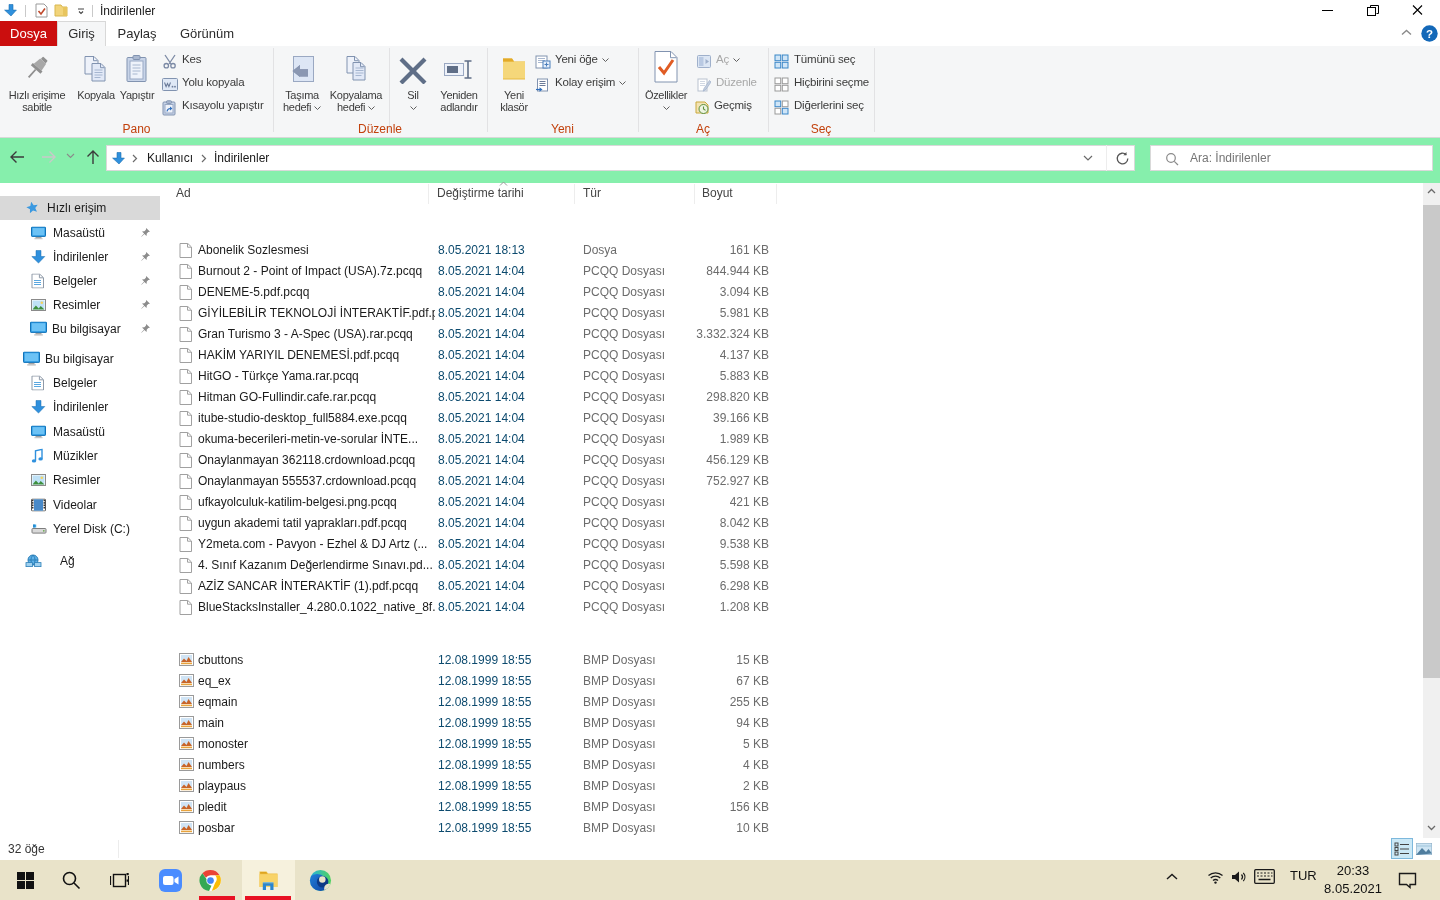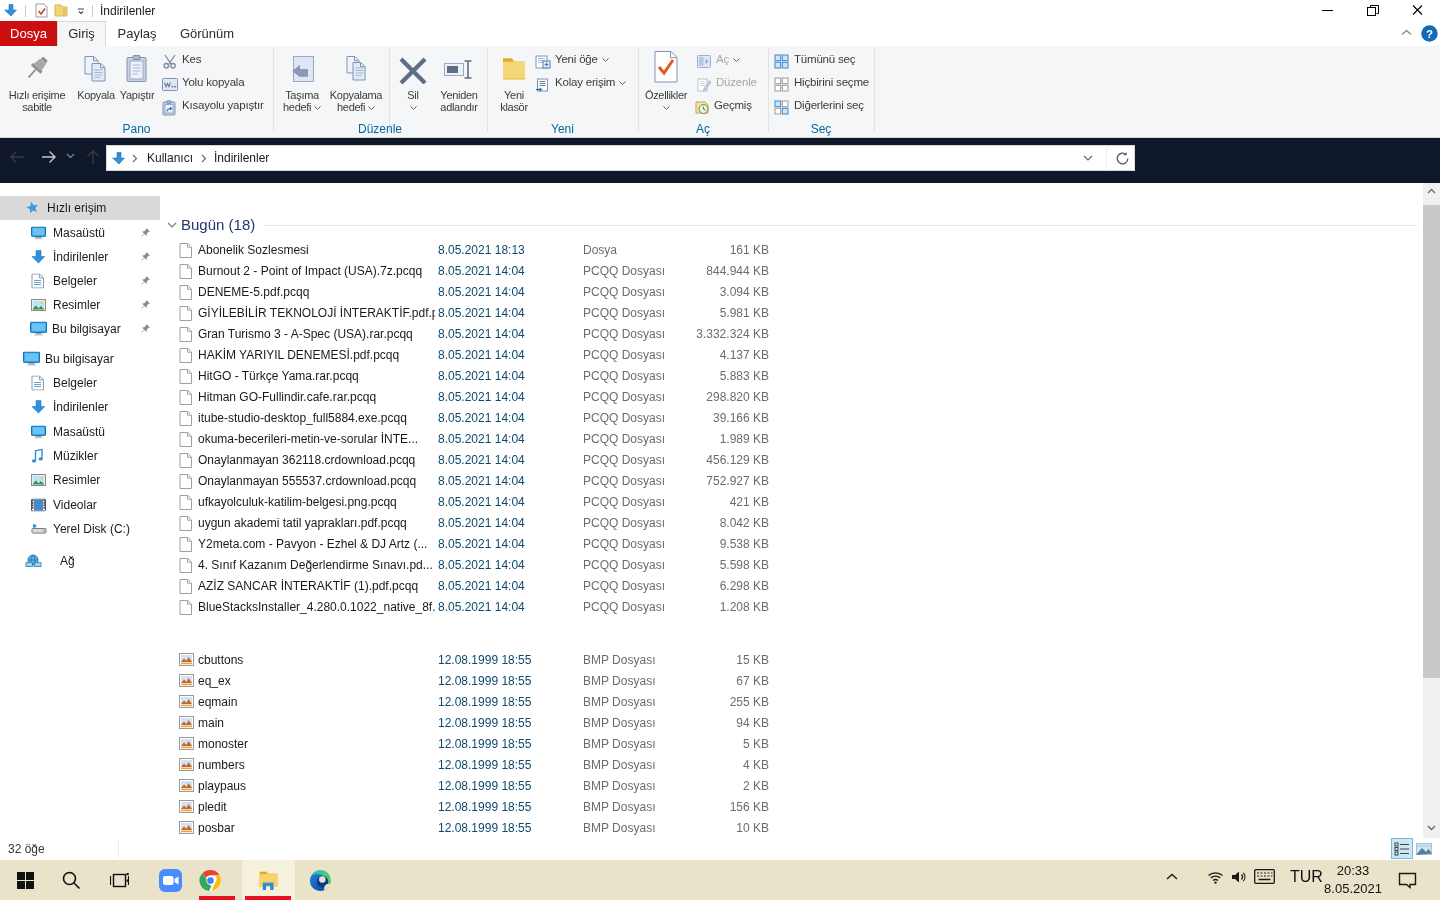--- a/index.html
+++ b/index.html
@@ -22,23 +22,23 @@
 .rbig{position:absolute;top:0;text-align:center}
 .ricon{height:38px;display:flex;align-items:flex-end;justify-content:center;padding-top:9px}
 .rlab{font-size:11px;letter-spacing:-.3px;color:#3b3b3b;line-height:12px;white-space:nowrap}
 .rlab svg,.rsm svg{display:inline-block;vertical-align:middle}
 .ricon+.rlab{margin-top:5px}
 .rsm{position:absolute;height:17px;font-size:11.5px;letter-spacing:-.2px;color:#3b3b3b;display:flex;align-items:flex-start;white-space:nowrap}
 .rsm .rsic{width:17px;height:17px;margin-right:4px;display:inline-flex;align-items:center;justify-content:center}
 .rsm.dis{color:#a8a8a8}
 .da{margin-left:4px}
 .rsep{position:absolute;top:2px;width:1px;height:84px;background:#e2e2e4}
-.rgl{position:absolute;top:76px;height:14px;font-size:12px;color:#0369a1;text-align:center}
-
-#addrrow{position:absolute;left:0;top:138px;width:1440px;height:45px;background:#0f172a}
+.rgl{position:absolute;top:76px;height:14px;font-size:12px;color:#c2410c;text-align:center}
+
+#addrrow{position:absolute;left:0;top:138px;width:1440px;height:45px;background:#86efac}
 .navb{position:absolute;top:7px;height:26px}
 #addrbox{position:absolute;left:106px;top:7px;width:1029px;height:26px;border:1px solid #d9d9d9;background:#fff}
 #searchbox{position:absolute;left:1150px;top:7px;width:283px;height:26px;border:1px solid #d9d9d9;background:#fff}
 .crumb{position:absolute;top:0;height:24px;line-height:24px;font-size:12px;color:#1a1a1a}
 
 #sidebar{position:absolute;left:0;top:183px;width:160px;height:655px;background:#fff}
 .srow{position:absolute;left:0;width:160px;height:24px;font-size:12px;color:#1a1a1a}
 .srow.sel{background:#d9d9d9}
 .sic{position:absolute;top:50%;transform:translateY(-50%);display:inline-flex}
 .slab{position:absolute;top:0;line-height:24px;white-space:nowrap}
@@ -431,20 +431,29 @@
         </svg>
       </span>
     <span class="abs" style="left:999px;top:-1px;width:1px;height:26px;background:#ededed"></span>
     <span class="abs" style="left:1008px;top:5px">
         <svg width="15" height="15" viewBox="0 0 15 15">
           <path d="M12.8 7.5a5.3 5.3 0 11-1.6-3.8" fill="none" stroke="#555" stroke-width="1.3"></path>
           <path d="M11.5 1v3.2H8.3z" fill="#555"></path>
         </svg>
       </span>
   </div>
+  <div id="searchbox">
+    <span class="abs" style="left:14px;top:6px">
+        <svg width="14" height="14" viewBox="0 0 14 14">
+          <circle cx="6" cy="6" r="4.3" fill="none" stroke="#8a8a8a" stroke-width="1.2"></circle>
+          <path d="M9.3 9.3L13 13" stroke="#8a8a8a" stroke-width="1.2"></path>
+        </svg>
+      </span>
+    <span class="crumb" style="left:39px;color:#757575">Ara: İndirilenler</span>
+  </div>
 </div>
 
 <div id="sidebar">
 <div class="srow sel" style="top:13px">
       <span class="sic" style="left:25px">
         <svg width="15" height="15" viewBox="0 0 15 15">
           <path d="M7.5 1.2l1.7 3.8 4.1.4-3.1 2.7.9 4-3.6-2.1-3.6 2.1.9-4L1.7 5.4l4.1-.4z" fill="#3b99e0" transform="rotate(-12 7.5 7.5)"></path>
         </svg>
       </span>
       <span class="slab" style="left:47px">Hızlı erişim</span>
@@ -623,27 +632,35 @@
           <rect x="1" y="8.6" width="6.4" height="4" fill="#9fd0ef" stroke="#2c7fb8" stroke-width=".8"></rect>
           <rect x="9.6" y="8.6" width="6.4" height="4" fill="#9fd0ef" stroke="#2c7fb8" stroke-width=".8"></rect>
         </svg>
       </span>
       <span class="slab" style="left:60px">Ağ</span>
     </div>
 </div>
 <div class="abs" style="left:160px;top:183px;width:1px;height:655px;background:#f0f0f0"></div>
 
 <div id="filelist">
-  <div class="grouphdr" style="top:31px">
-      <svg class="gchev" width="10" height="6" viewBox="0 0 10 6">
-        <path d="M1 1l4 4 4-4" fill="none" stroke="#7a7a7a" stroke-width="1.2"></path>
-      </svg>
-      <span class="gtext">Bugün (18)</span>
-      <span class="gline" style="left:105px"></span>
-    </div>
+  <div id="colhdr">
+    <span class="ch" style="left:16px">Ad</span>
+    <span class="ch" style="left:277px">Değiştirme tarihi</span>
+    <span class="abs" style="left:339px;top:-2px">
+        <svg width="9" height="5" viewBox="0 0 9 5">
+          <path d="M1 4.5L4.5 1 8 4.5" fill="none" stroke="#9a9a9a"></path>
+        </svg>
+      </span>
+    <span class="ch" style="left:423px">Tür</span>
+    <span class="ch" style="left:542px">Boyut</span>
+    <span class="chsep" style="left:268px"></span>
+    <span class="chsep" style="left:414px"></span>
+    <span class="chsep" style="left:534px"></span>
+    <span class="chsep" style="left:616px"></span>
+  </div>
 <div class="frow" style="top:57px">
       <span class="fic">
         <svg width="13" height="15" viewBox="0 0 13 15">
           <path d="M1 .5h7.8L12.5 4v10.5h-11.5z" fill="#fff" stroke="#a0a0a0"></path>
           <path d="M8.5.8v3.4h3.6" fill="none" stroke="#a0a0a0"></path>
         </svg>
       </span>
       <span class="fname">Abonelik Sozlesmesi</span>
       <span class="fdate">8.05.2021 18:13</span>
       <span class="ftype">Dosya</span>
@@ -1107,20 +1124,20 @@
         <path d="M10.5 4.5a3.8 3.8 0 010 5M12.3 2.8a6.4 6.4 0 010 8.4" fill="none" stroke="#1a1a1a" stroke-width="1.2"></path>
       </svg>
     </span>
   <span class="trayic" style="left:1254px">
       <svg width="21" height="15" viewBox="0 0 21 15">
         <rect x=".7" y=".7" width="19.6" height="13.6" rx="1" fill="none" stroke="#1a1a1a" stroke-width="1.3"></rect>
         <path d="M3 4h2M6.5 4h2M10 4h2M13.5 4h2M17 4h1.5M3 7h2M6.5 7h2M10 7h2M13.5 7h2M17 7h1.5" stroke="#1a1a1a" stroke-width="1.1"></path>
         <path d="M4.5 10.5h12" stroke="#1a1a1a" stroke-width="1.5"></path>
       </svg>
     </span>
-  <span class="abs" style="left:1290px;top:8px;font-size:16px;color:#111">TUR</span>
+  <span class="abs" style="left:1290px;top:8px;font-size:13px;color:#111">TUR</span>
   <div class="abs" style="left:1322px;top:2px;width:62px;text-align:center;font-size:13px;color:#111;line-height:18px">20:33<br>8.05.2021</div>
   <span class="trayic" style="left:1398px;height:40px">
       <svg width="19" height="17" viewBox="0 0 19 17">
         <path d="M1.5 1.5h16v11h-5.5v3l-3.5-3h-7z" fill="none" stroke="#1a1a1a" stroke-width="1.4"></path>
       </svg>
     </span>
 </div>
 
 </body></html>

